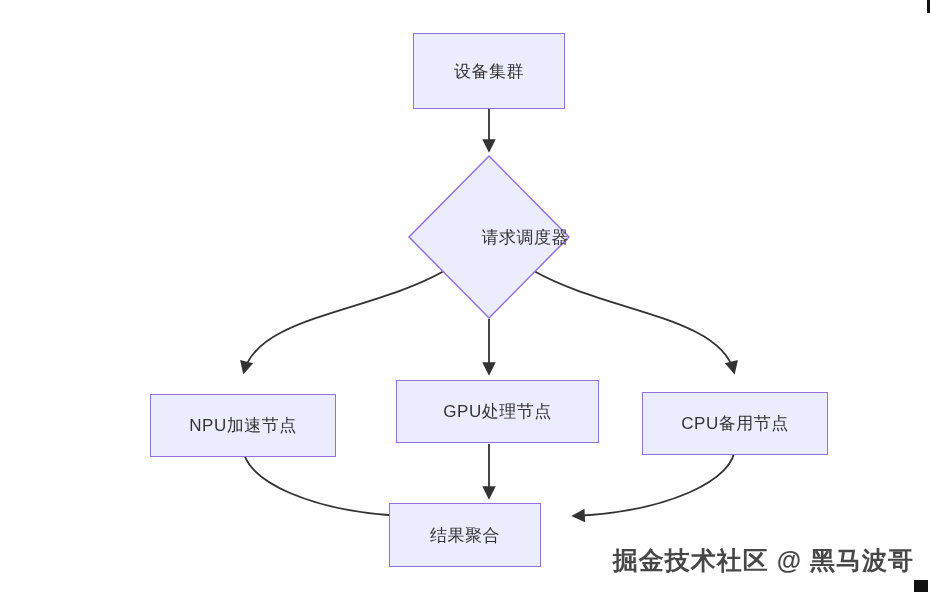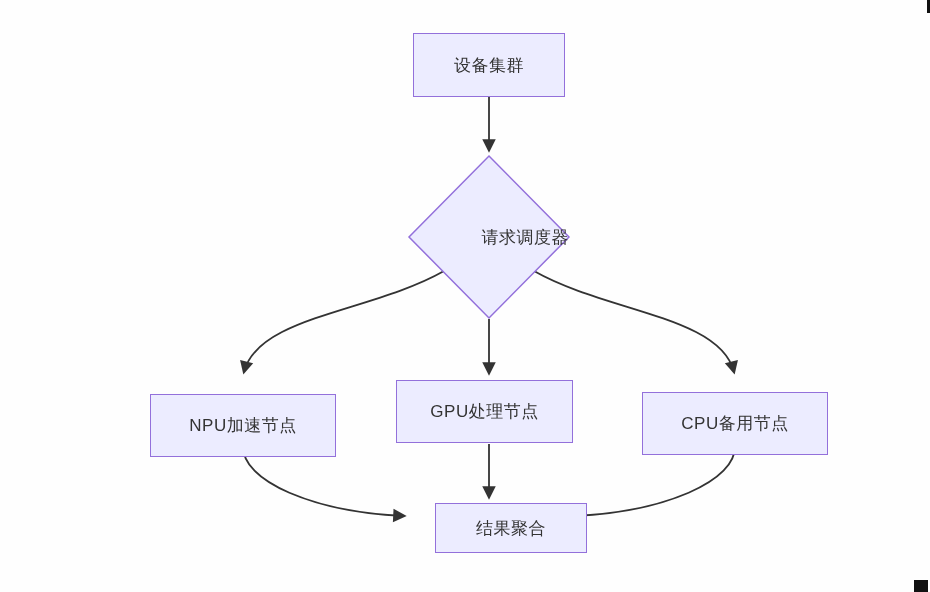--- a/index.html
+++ b/index.html
@@ -28,25 +28,25 @@
     background: #ECECFF;
     border: 1.5px solid #9370DB;
     color: #333333;
     display: flex;
     align-items: center;
     justify-content: center;
     font-size: 17px;
     letter-spacing: 0.5px;
     text-align: center;
   }
-  .node.device   { left: 413px; top: 33px;  width: 152px; height: 64px; font-family: Liberation Mono, monospace; }
+  .node.device   { left: 413px; top: 33px;  width: 152px; height: 76px; font-family: Liberation Mono, monospace; }
   .node.npu      { left: 150px; top: 394px; width: 186px; height: 63px; }
-  .node.gpu      { left: 396px; top: 380px; width: 177px; height: 63px; }
+  .node.gpu      { left: 396px; top: 380px; width: 203px; height: 63px; }
   .node.cpu      { left: 642px; top: 380px; width: 186px; height: 63px; margin-top: 12px; }
-  .node.agg      { left: 435px; top: 503px; width: 152px; height: 50px; }
+  .node.agg      { left: 389px; top: 503px; width: 152px; height: 64px; }
   .diamond-label {
     position: absolute;
     left: 409px;
     top: 156px;
     width: 160px;
     height: 162px;
     display: flex;
     align-items: center;
     justify-content: flex-end;
     color: #333333;
@@ -122,17 +122,18 @@
   </div>
 
   <div class="node cpu">
     <span>CPU备用节点</span>
   </div>
 
   <div class="node agg">
     <span>结果聚合</span>
   </div>
 
+  <div class="watermark">掘金技术社区 @ 黑马波哥</div>
 
   <div class="corner-mark-top"></div>
   <div class="corner-mark-bottom"></div>
 
 </div>
 
 </body></html>

